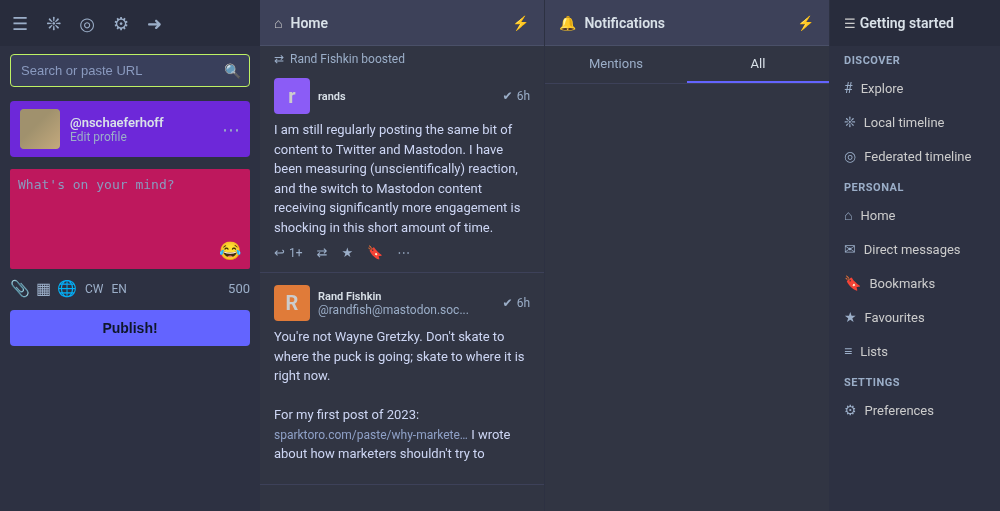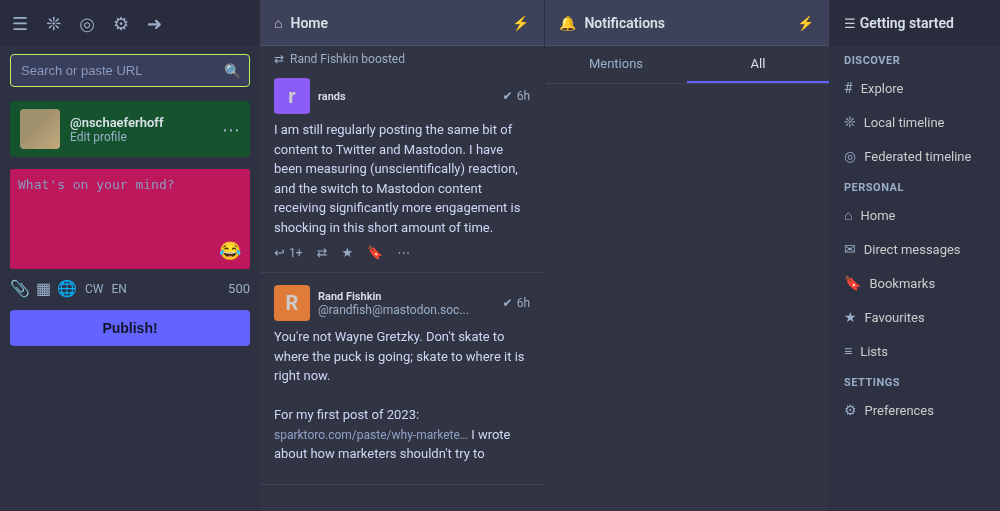--- a/index.html
+++ b/index.html
@@ -63,21 +63,21 @@
       transform: translateY(-50%);
       color: #8a9abf;
       font-size: 14px;
     }
 
     .profile-area {
       display: flex;
       align-items: center;
       padding: 8px 10px;
       gap: 10px;
-      background: #14532d;
+      background: #6d28d9;
       margin: 6px 10px;
       border-radius: 4px;
       position: relative;
     }
 
     .avatar {
       width: 40px;
       height: 40px;
       border-radius: 4px;
       background: #888;

